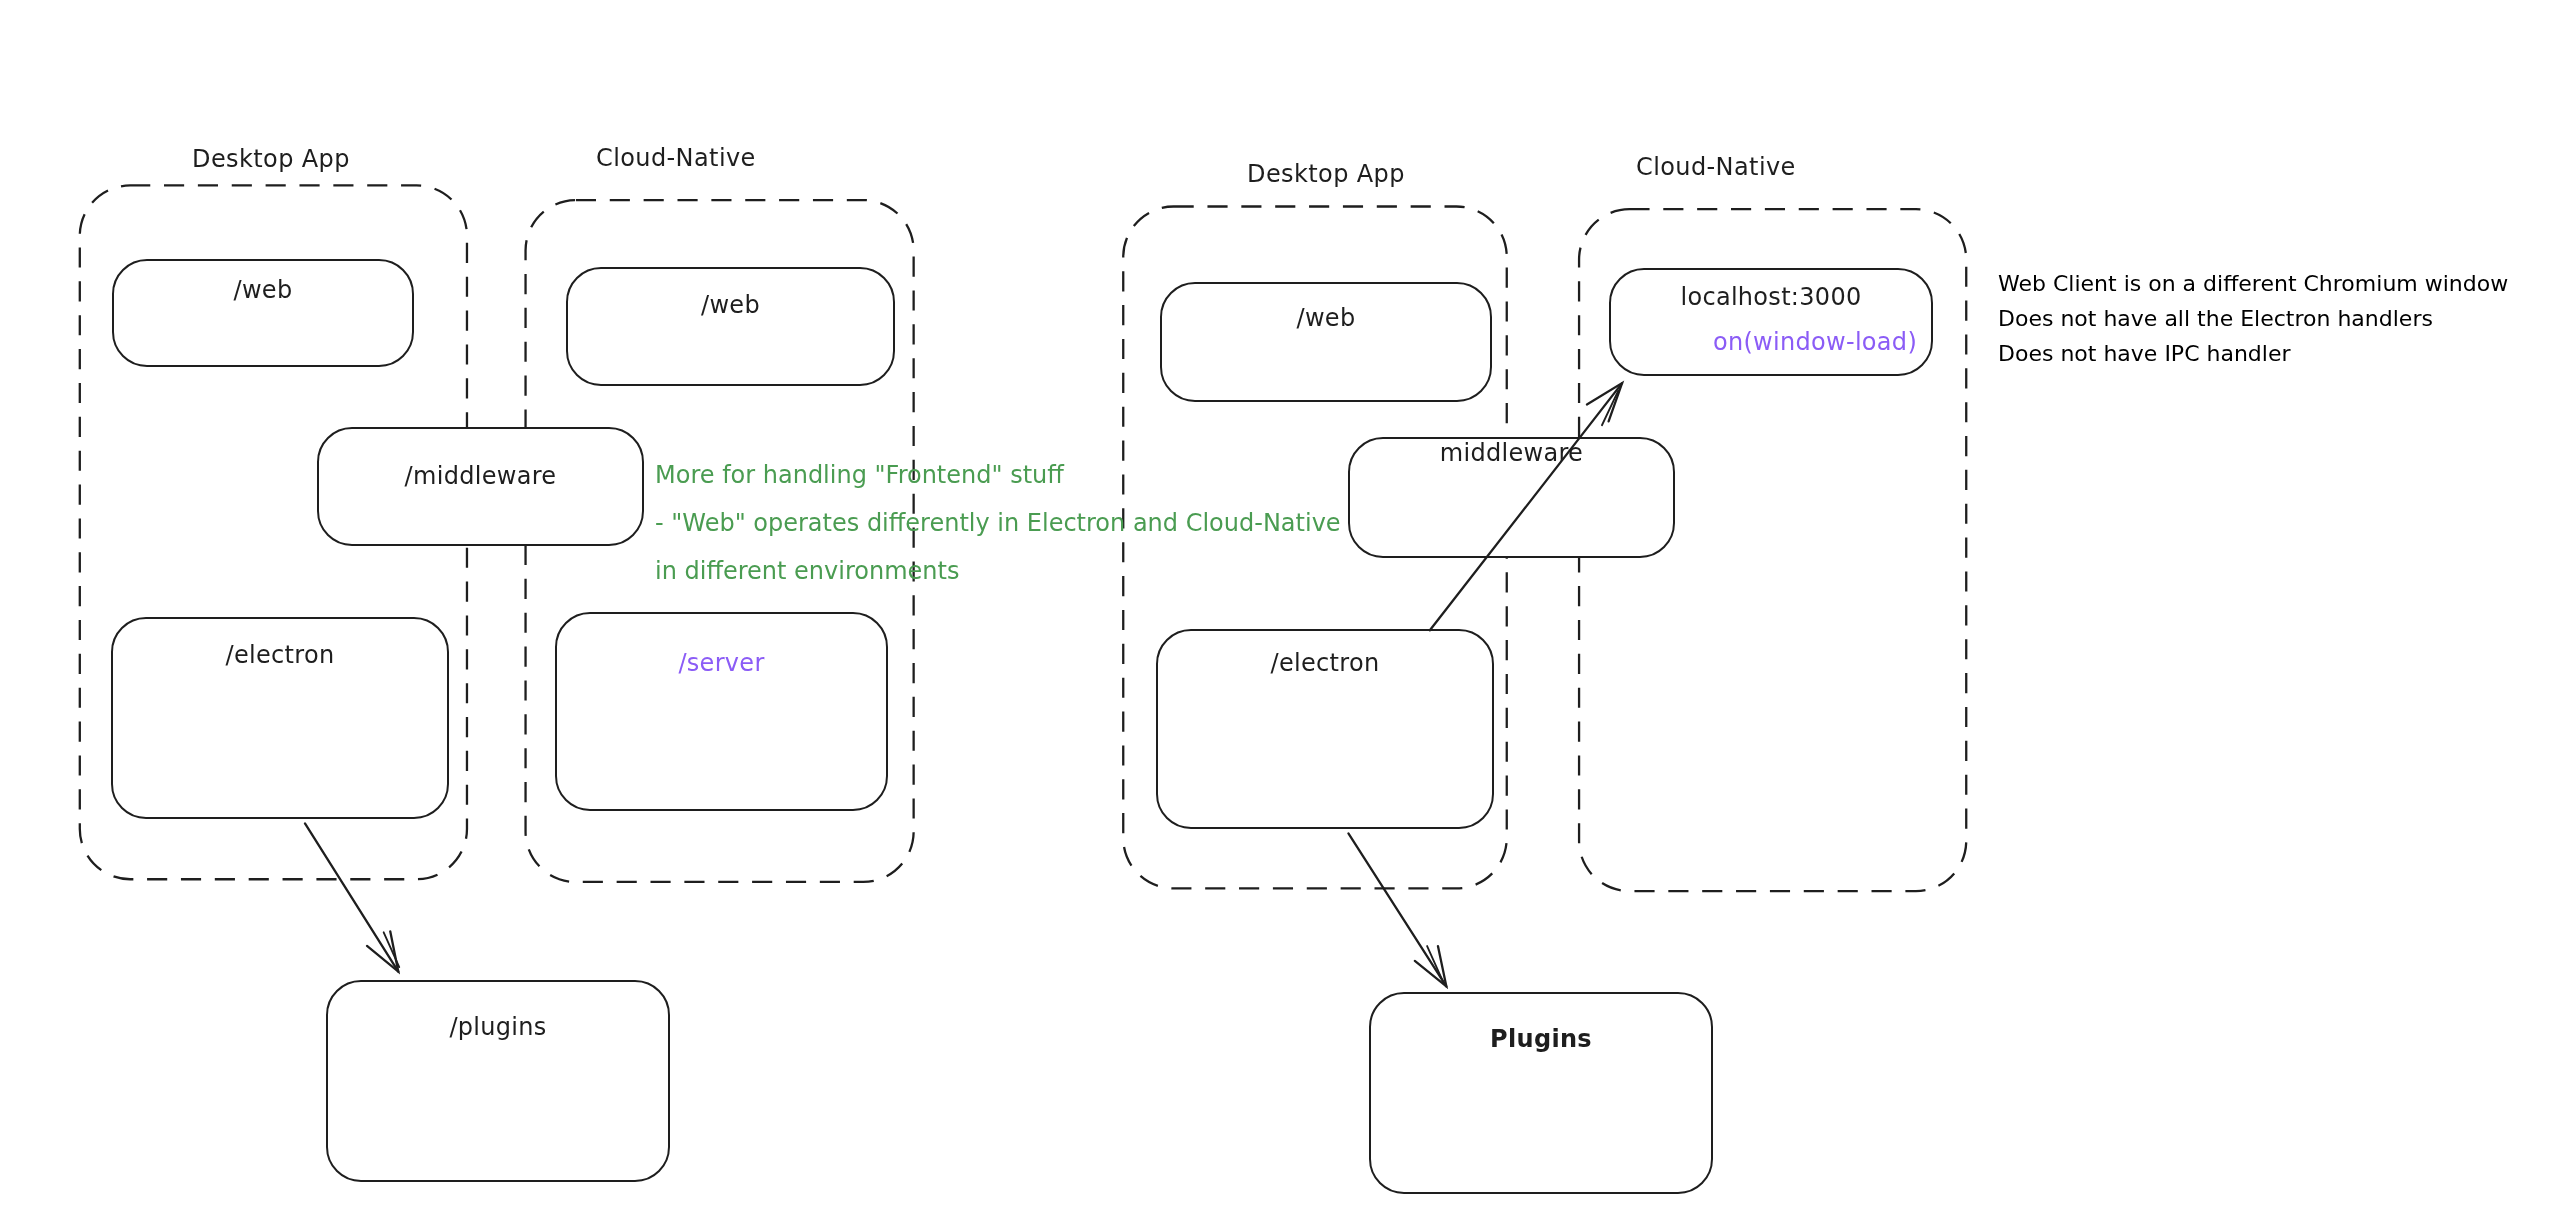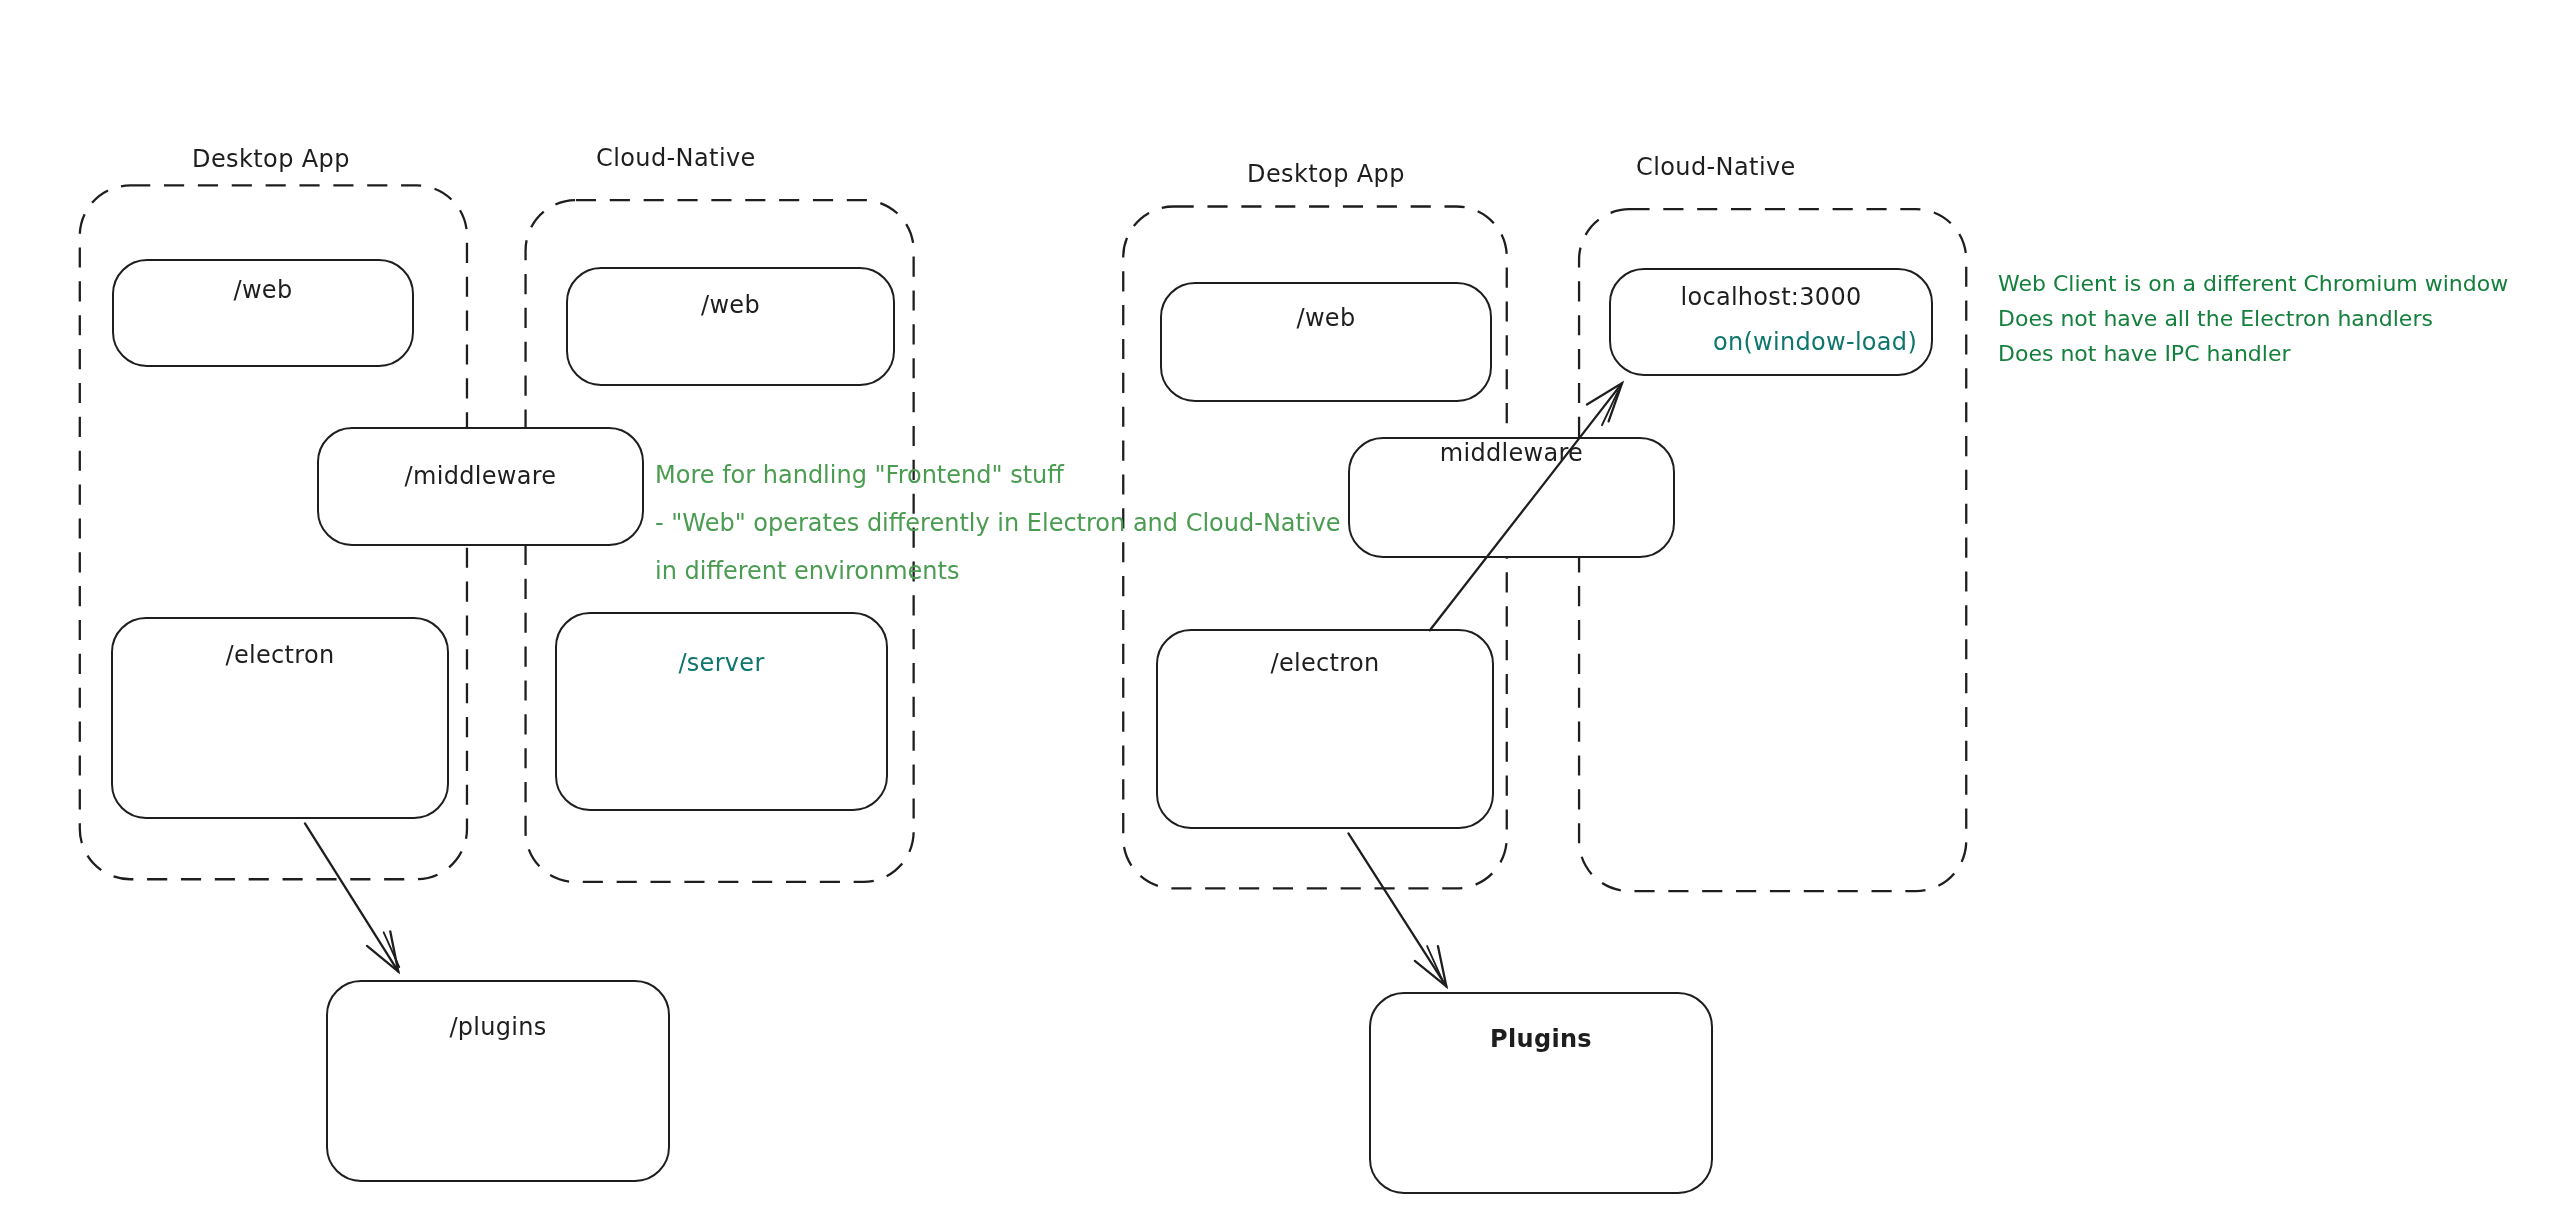--- a/index.html
+++ b/index.html
@@ -45,23 +45,23 @@
     letter-spacing: 0.4px;
     white-space: nowrap;
   }
   .note {
     position: absolute;
     z-index: 4;
     white-space: nowrap;
   }
   .note div { white-space: nowrap; }
   #green-note { left: 655px; top: 423px; font-size: 24px; line-height: 48px; color: #4a9c51; }
-  #red-note   { left: 1998px; top: 238px; font-size: 22px; line-height: 35px; color: #15803d; }
+  #red-note   { left: 1998px; top: 238px; font-size: 22px; line-height: 35px; color: #000000; }
 
-  .red-text { color: #0f766e; }
+  .red-text { color: #8b5cf6; }
 
   
   #web-box-desktop-1 { left: 112px;  top: 231px;  width: 302px; height: 108px; padding-top: 14.6px; }
   #web-box-cloud-1   { left: 566px;  top: 239px;  width: 329px; height: 119px; padding-top: 22px; }
   #middleware-box-1  { left: 317px;  top: 399px;  width: 327px; height: 119px; padding-top: 33px; }
   #electron-box-1    { left: 111px;  top: 589px;  width: 338px; height: 202px; padding-top: 22px; }
   #server-box        { left: 555px;  top: 584px;  width: 333px; height: 199px; padding-top: 35px; }
   #plugins-box-1     { left: 326px;  top: 952px; width: 344px; height: 202px; padding-top: 31px; }
 
   #web-box-2         { left: 1160px; top: 254px;  width: 332px; height: 120px; padding-top: 20px; }

